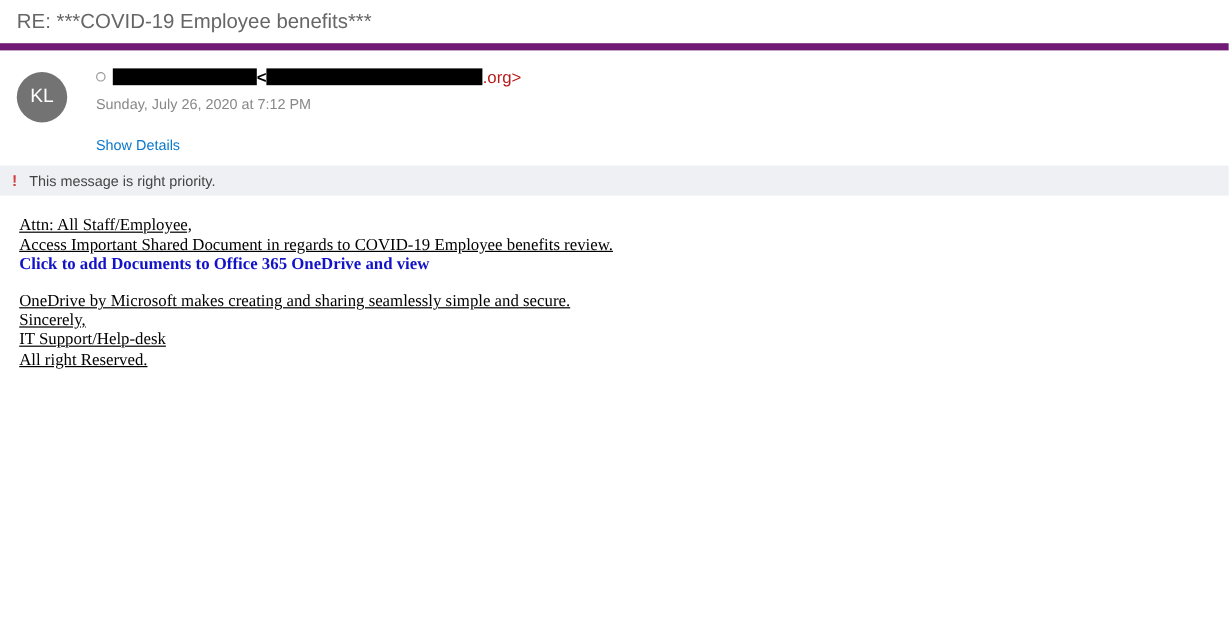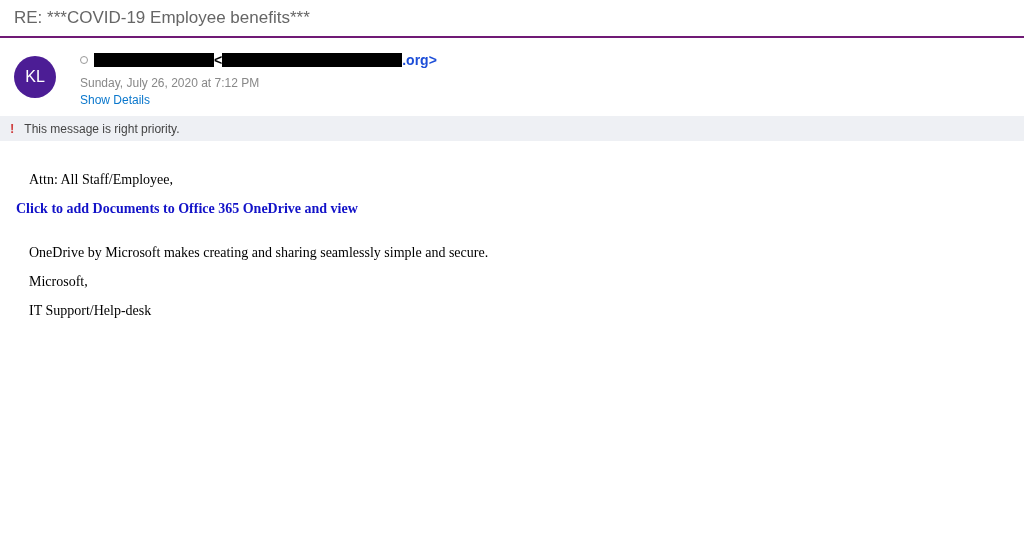--- a/index.html
+++ b/index.html
@@ -10,32 +10,32 @@
     background: #fff;
     width: 1024px;
     height: 535px;
     overflow: hidden;
   }
   .subject-line {
     padding: 8px 14px 8px 14px;
     font-size: 17px;
     color: #666;
     font-weight: 400;
-    border-bottom: 2px solid #701a75;
+    border-bottom: 6px solid #701a75;
   }
   .header-row {
     display: flex;
     align-items: flex-start;
     padding: 14px 14px 8px 14px;
   }
   .avatar {
     width: 42px;
     height: 42px;
     border-radius: 50%;
-    background: #4c1d95;
+    background: #737373;
     color: #fff;
     display: flex;
     align-items: center;
     justify-content: center;
     font-size: 16px;
     font-weight: 400;
     margin-right: 24px;
     margin-top: 4px;
     flex-shrink: 0;
   }
@@ -69,28 +69,28 @@
     color: #000;
   }
   .redact-email {
     display: inline-block;
     height: 14px;
     width: 180px;
     background: #000;
     vertical-align: middle;
   }
   .email-suffix {
-    font-weight: 700;
+    font-weight: 400;
     font-size: 14px;
-    color: #1d4ed8;
+    color: #b91c1c;
   }
   .date-line {
     font-size: 12px;
     color: #888;
-    margin-bottom: 0;
+    margin-bottom: 18px;
   }
   .show-details {
     font-size: 12px;
     color: #0a77cc;
     cursor: pointer;
     display: inline-block;
   }
   .priority-banner {
     background: #eef0f4;
     padding: 5px 10px;
@@ -105,21 +105,21 @@
     font-size: 13px;
     margin-right: 10px;
   }
   .body-content {
     padding: 18px 16px;
     font-family: "Times New Roman", Times, serif;
     font-size: 14px;
     color: #000;
     line-height: 1.15;
   }
-  .body-content p { margin: 13px; }
+  .body-content p { margin: 0; text-decoration: underline; }
   .para { margin-bottom: 15px; }
   .phish-link {
     color: #1212c8;
     font-weight: 700;
     text-decoration: none;
     cursor: pointer;
     display: inline-block;
     margin-bottom: 15px;
     text-align: right;
   }
@@ -145,17 +145,19 @@
   </div>
 </div>
 
 <div class="priority-banner">
   <span class="priority-icon">!</span>
   <span>This message is right priority.</span>
 </div>
 
 <div class="body-content">
   <p class="para">Attn: All Staff/Employee,</p>
+  <p class="para">Access Important Shared Document in regards to COVID-19 Employee benefits review.</p>
   <a class="phish-link">Click to add Documents to Office 365 OneDrive and view</a>
   <p class="para">OneDrive by Microsoft makes creating and sharing seamlessly simple and secure.</p>
-  <p class="sig-line">Microsoft,</p>
+  <p class="sig-line">Sincerely,</p>
   <p class="sig-line">IT Support/Help-desk</p>
+  <p class="sig-line">All right Reserved.</p>
 </div>
 
 </body></html>

